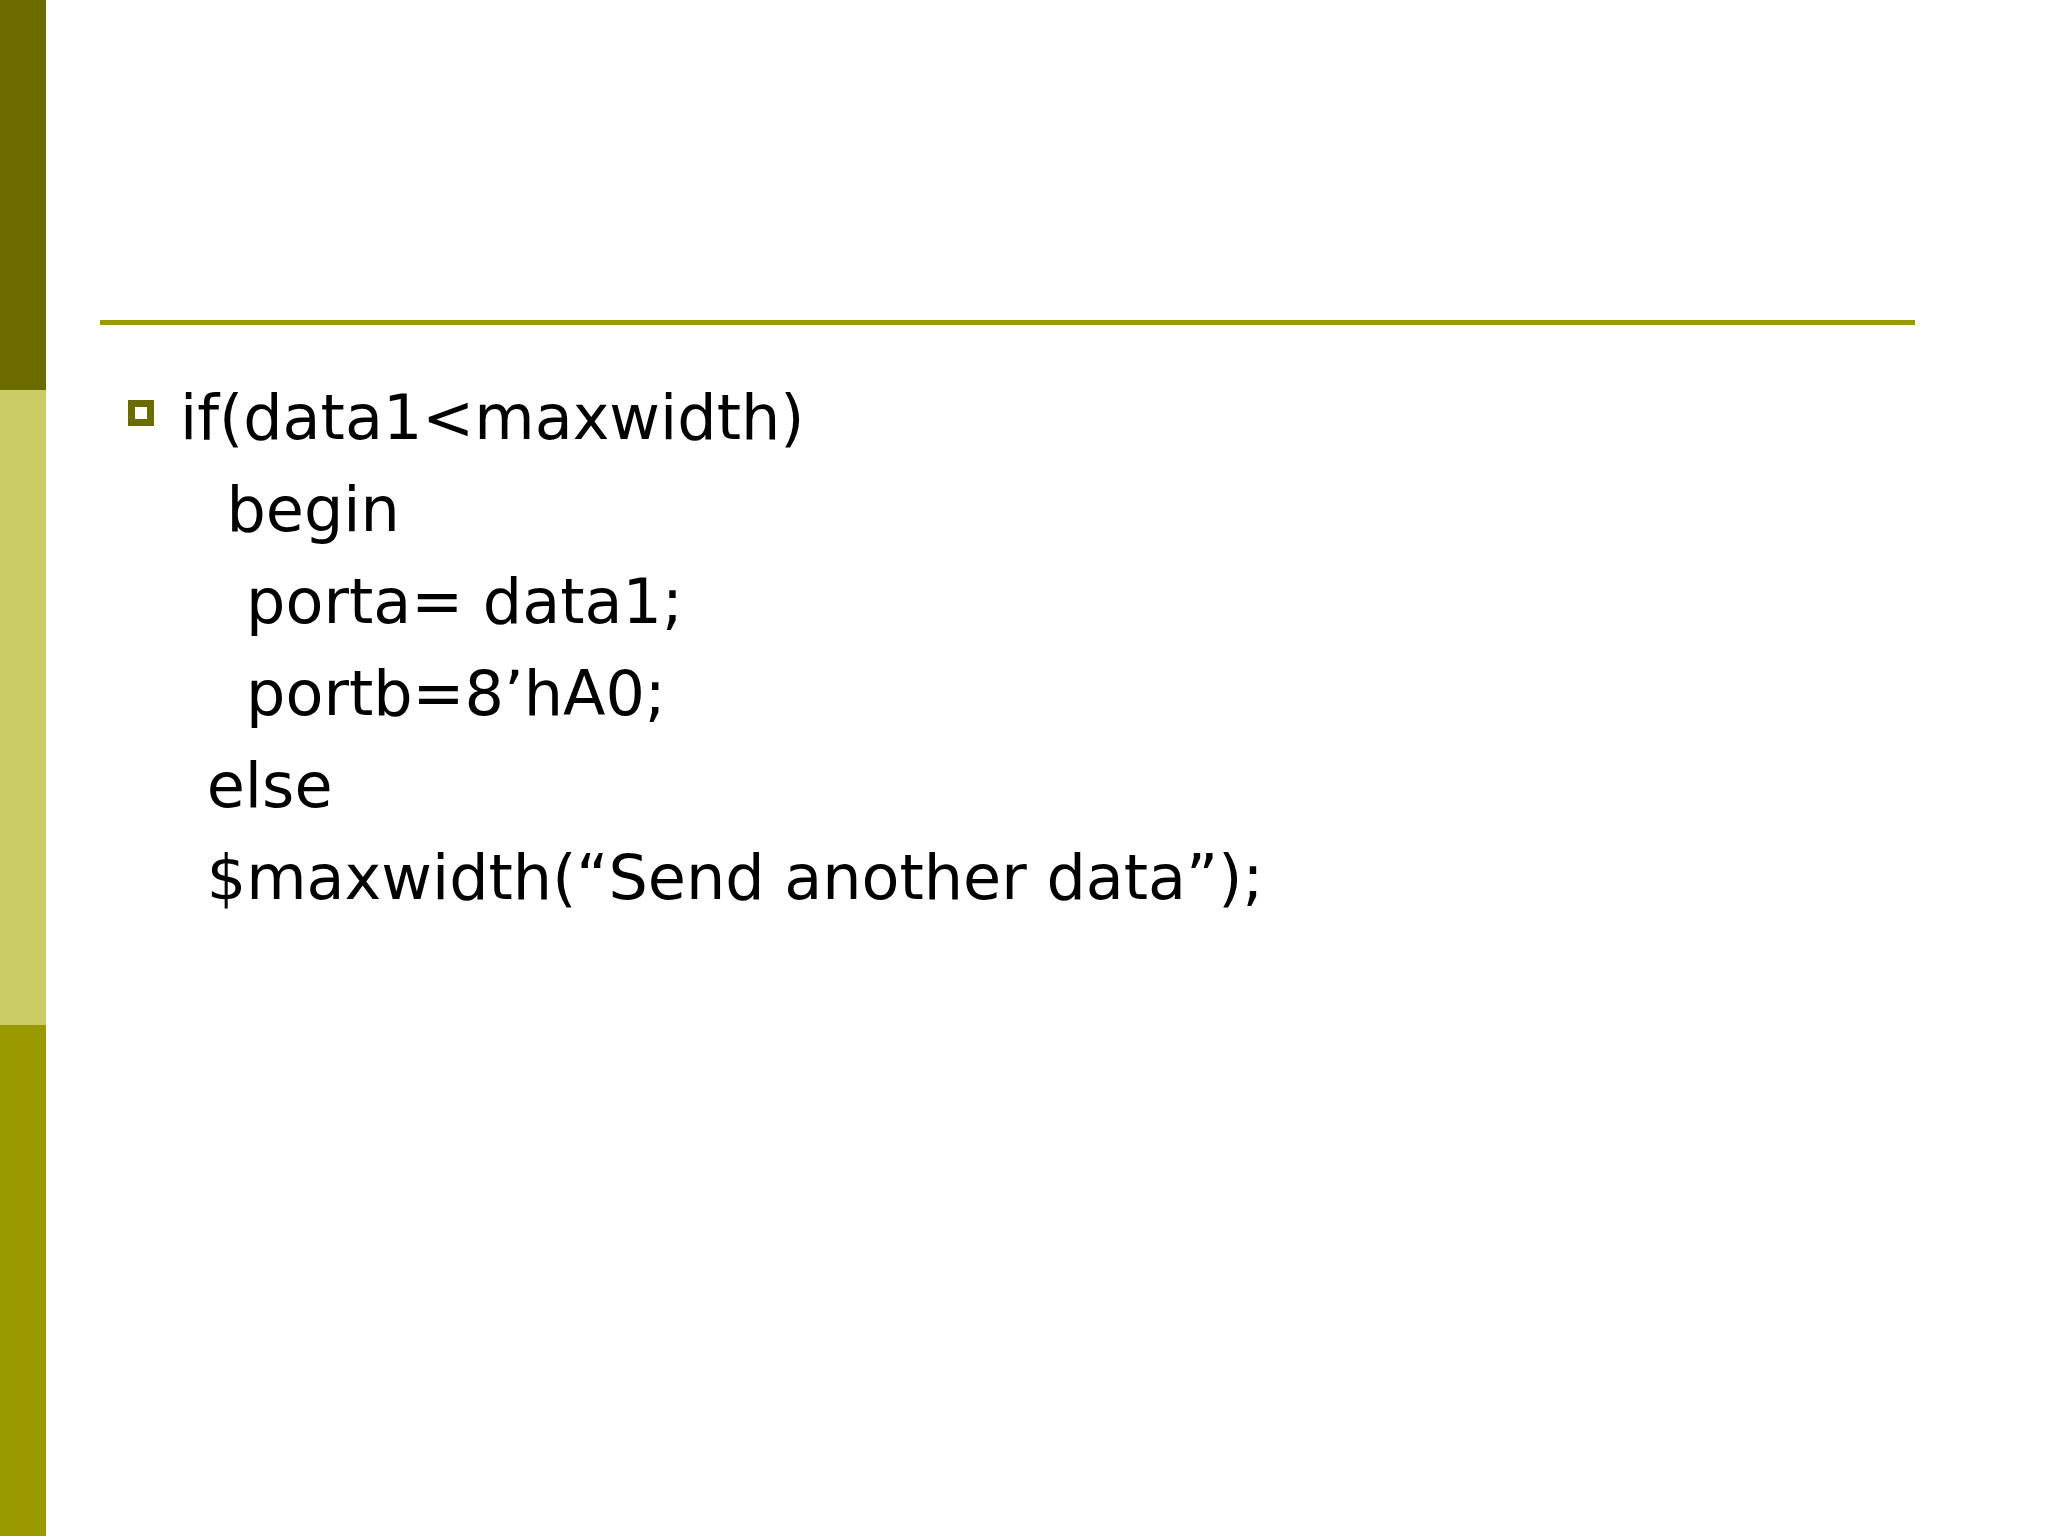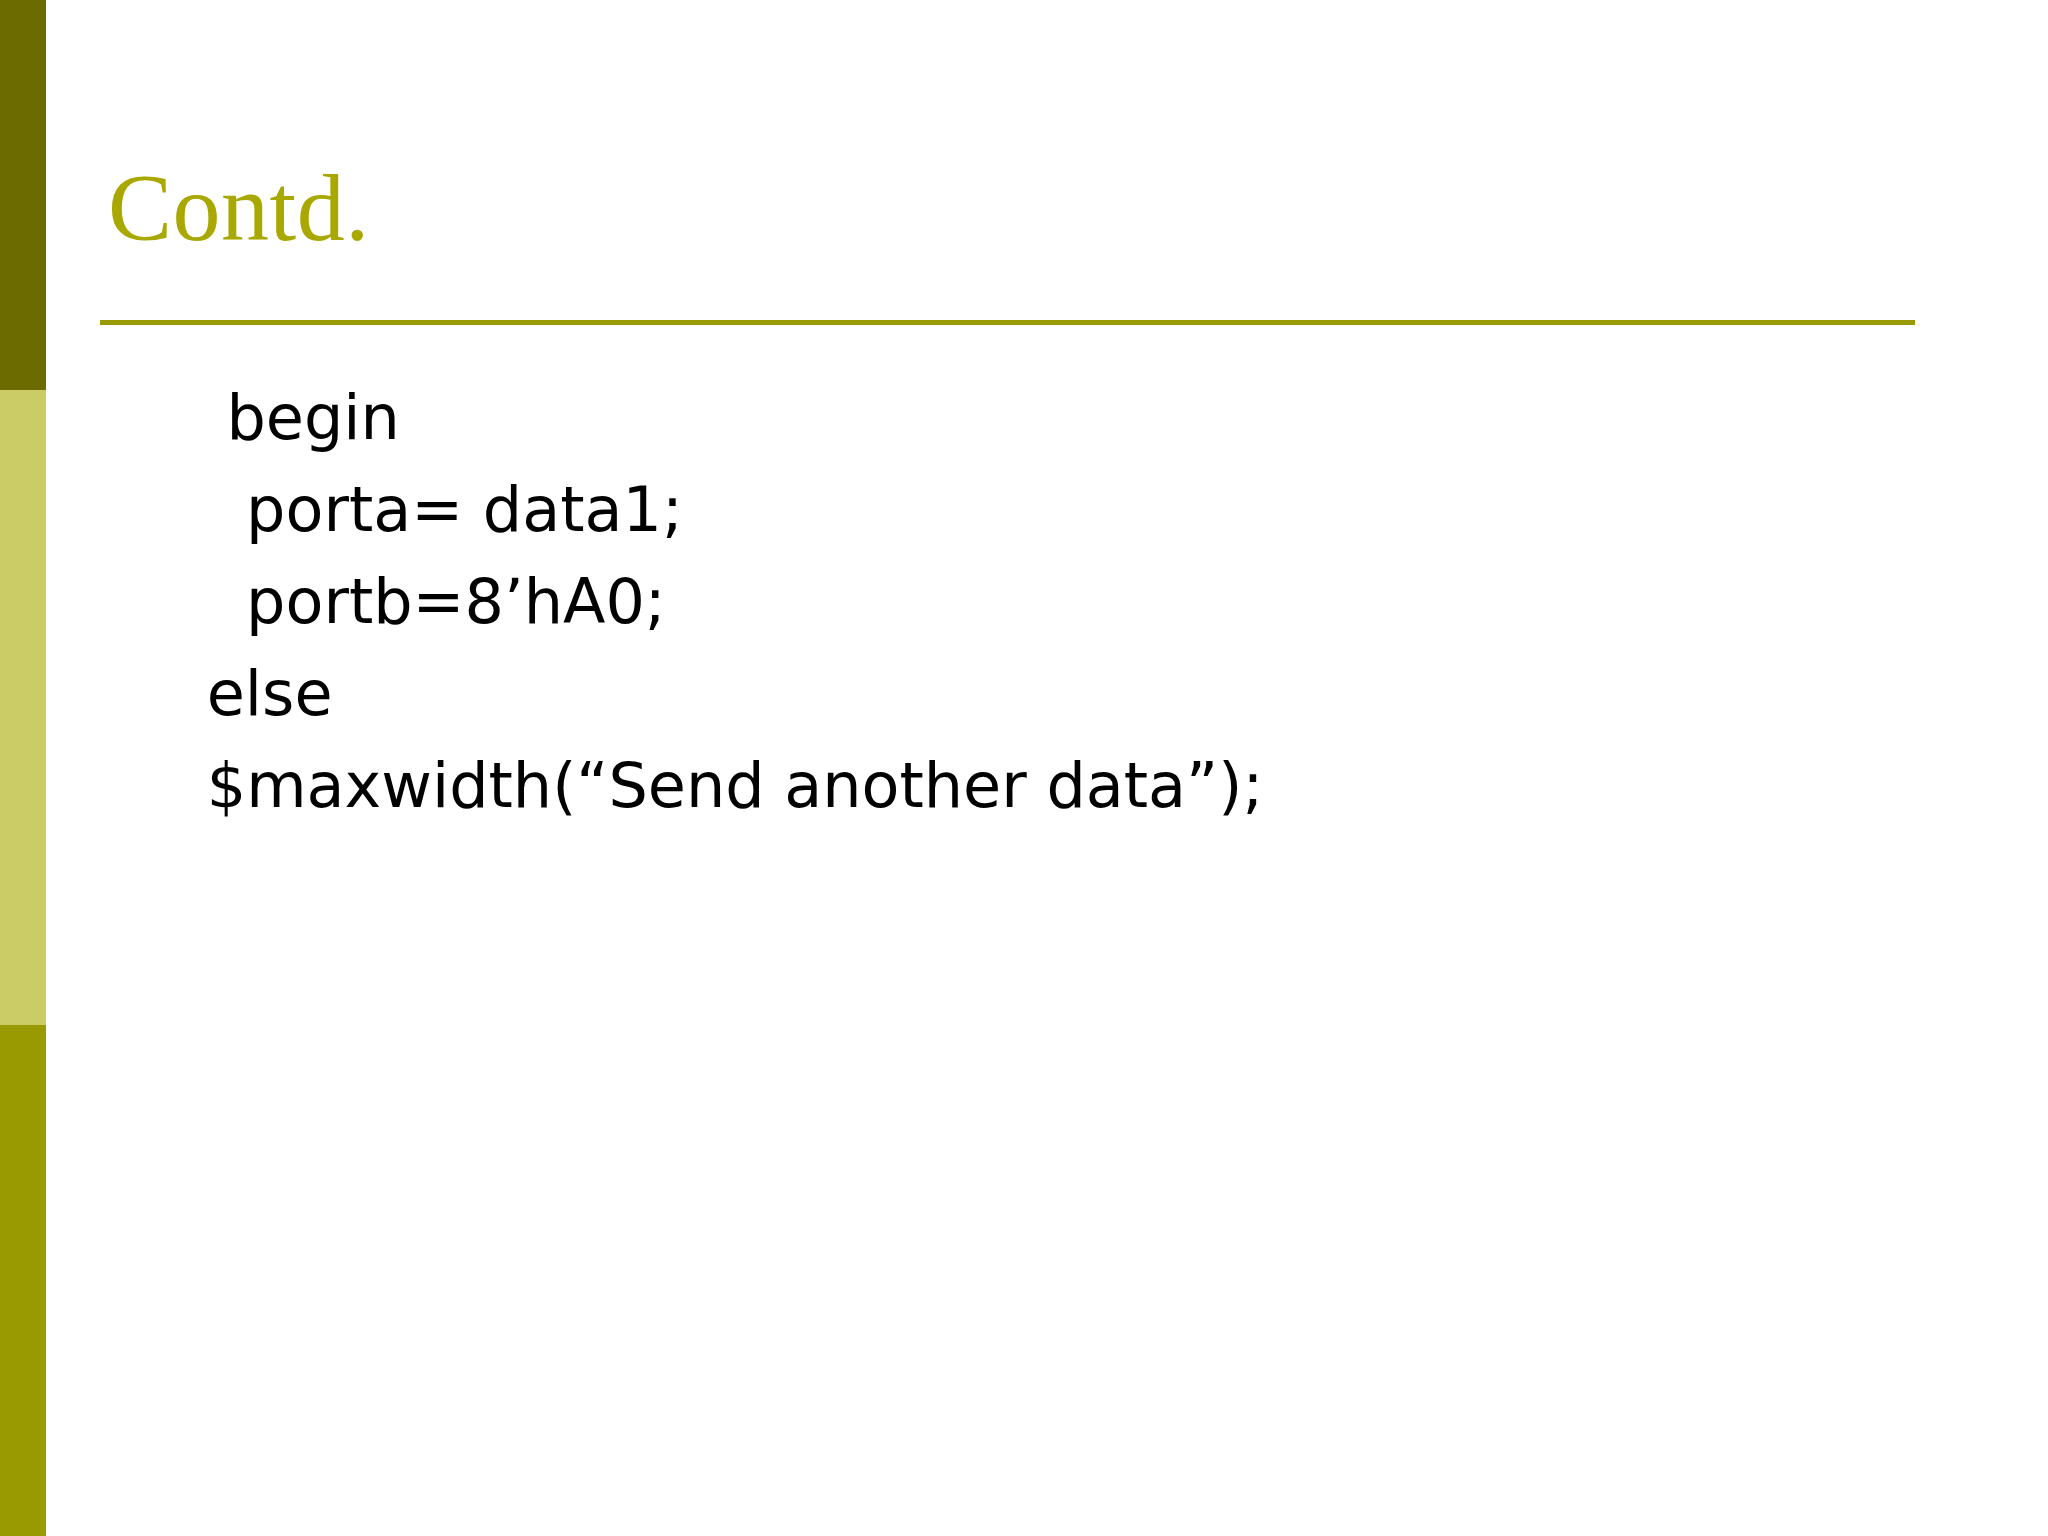--- a/index.html
+++ b/index.html
@@ -83,25 +83,25 @@
 </style>
 </head>
 <body>
 
 <div id="slide" style="background: rgb(255, 255, 255);">
 
   <div class="side-band" id="band-top" style="background: rgb(107, 107, 0);"></div>
   <div class="side-band" id="band-middle" style="background: rgb(204, 204, 102);"></div>
   <div class="side-band" id="band-bottom" style="background: rgb(153, 153, 0);"></div>
 
-  <div id="title" style="color: rgb(168, 168, 0);">Contd.</div>
 
   <div id="title-rule" style="background: rgb(154, 154, 5);"></div>
 
   <div id="body">
+      <div class="code-line"><span class="bullet-box" style="border-color: rgb(107, 107, 0);"></span><span class="code-text">if(data1&lt;maxwidth)</span></div>
       <div class="code-line"><span class="bullet-spacer"></span><span class="code-text">  begin</span></div>
       <div class="code-line"><span class="bullet-spacer"></span><span class="code-text">   porta= data1;</span></div>
       <div class="code-line"><span class="bullet-spacer"></span><span class="code-text">   portb=8’hA0;</span></div>
       <div class="code-line"><span class="bullet-spacer"></span><span class="code-text"> else</span></div>
       <div class="code-line"><span class="bullet-spacer"></span><span class="code-text"> $maxwidth(“Send another data”);</span></div>
     </div>
 
 </div>
 
 </body></html>

